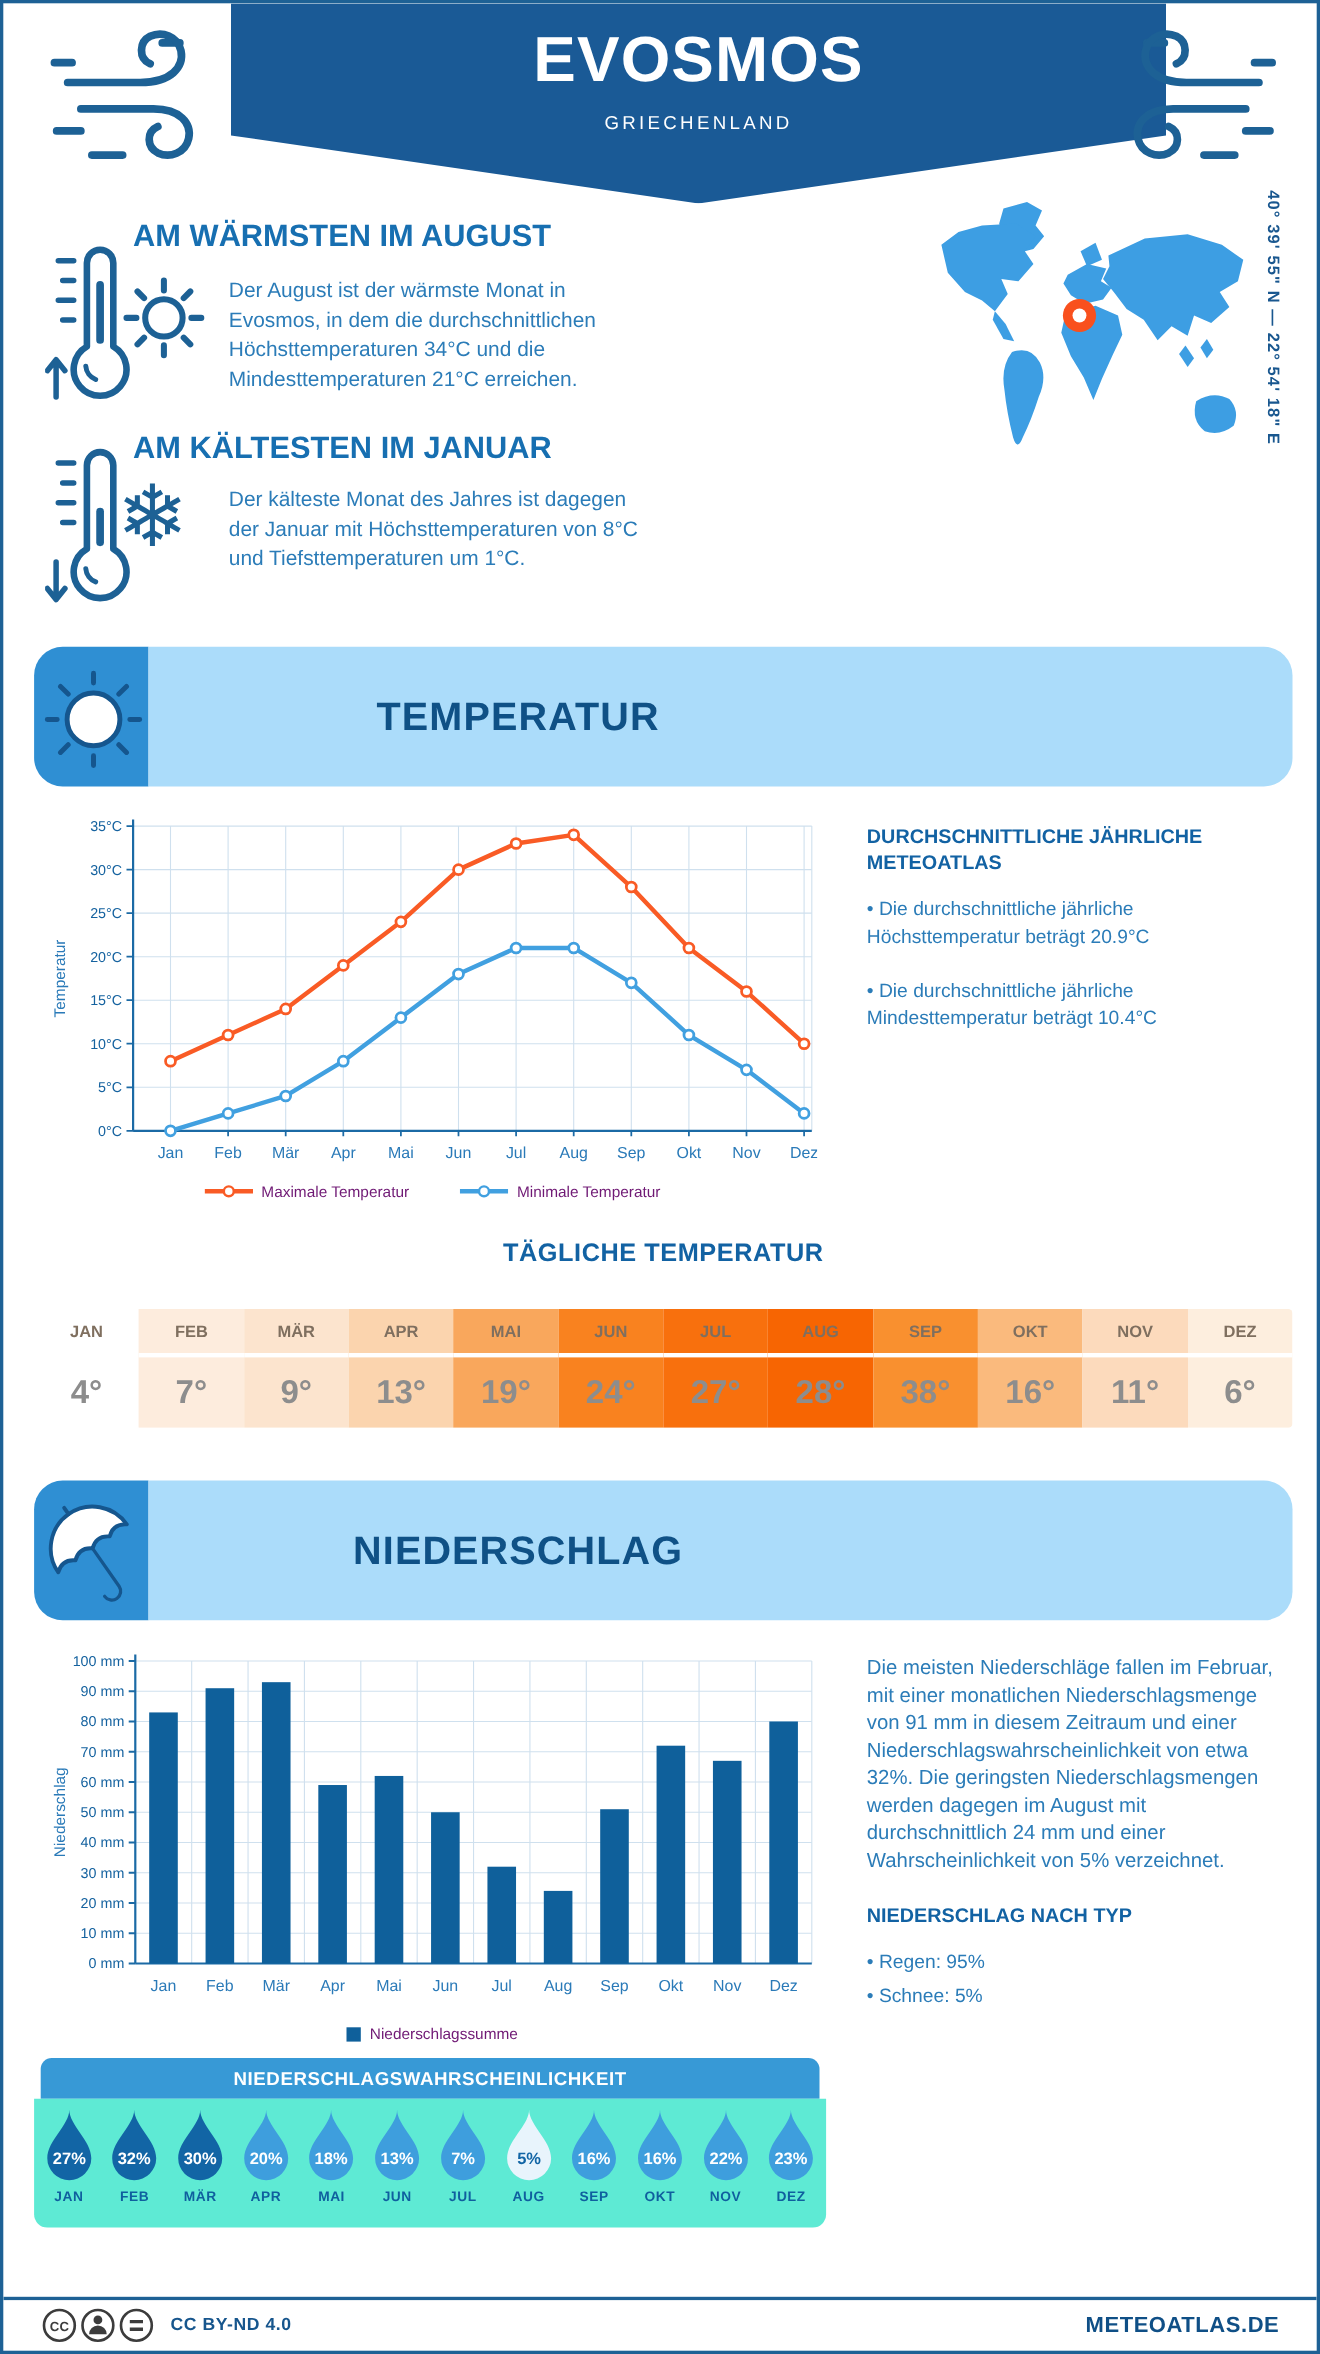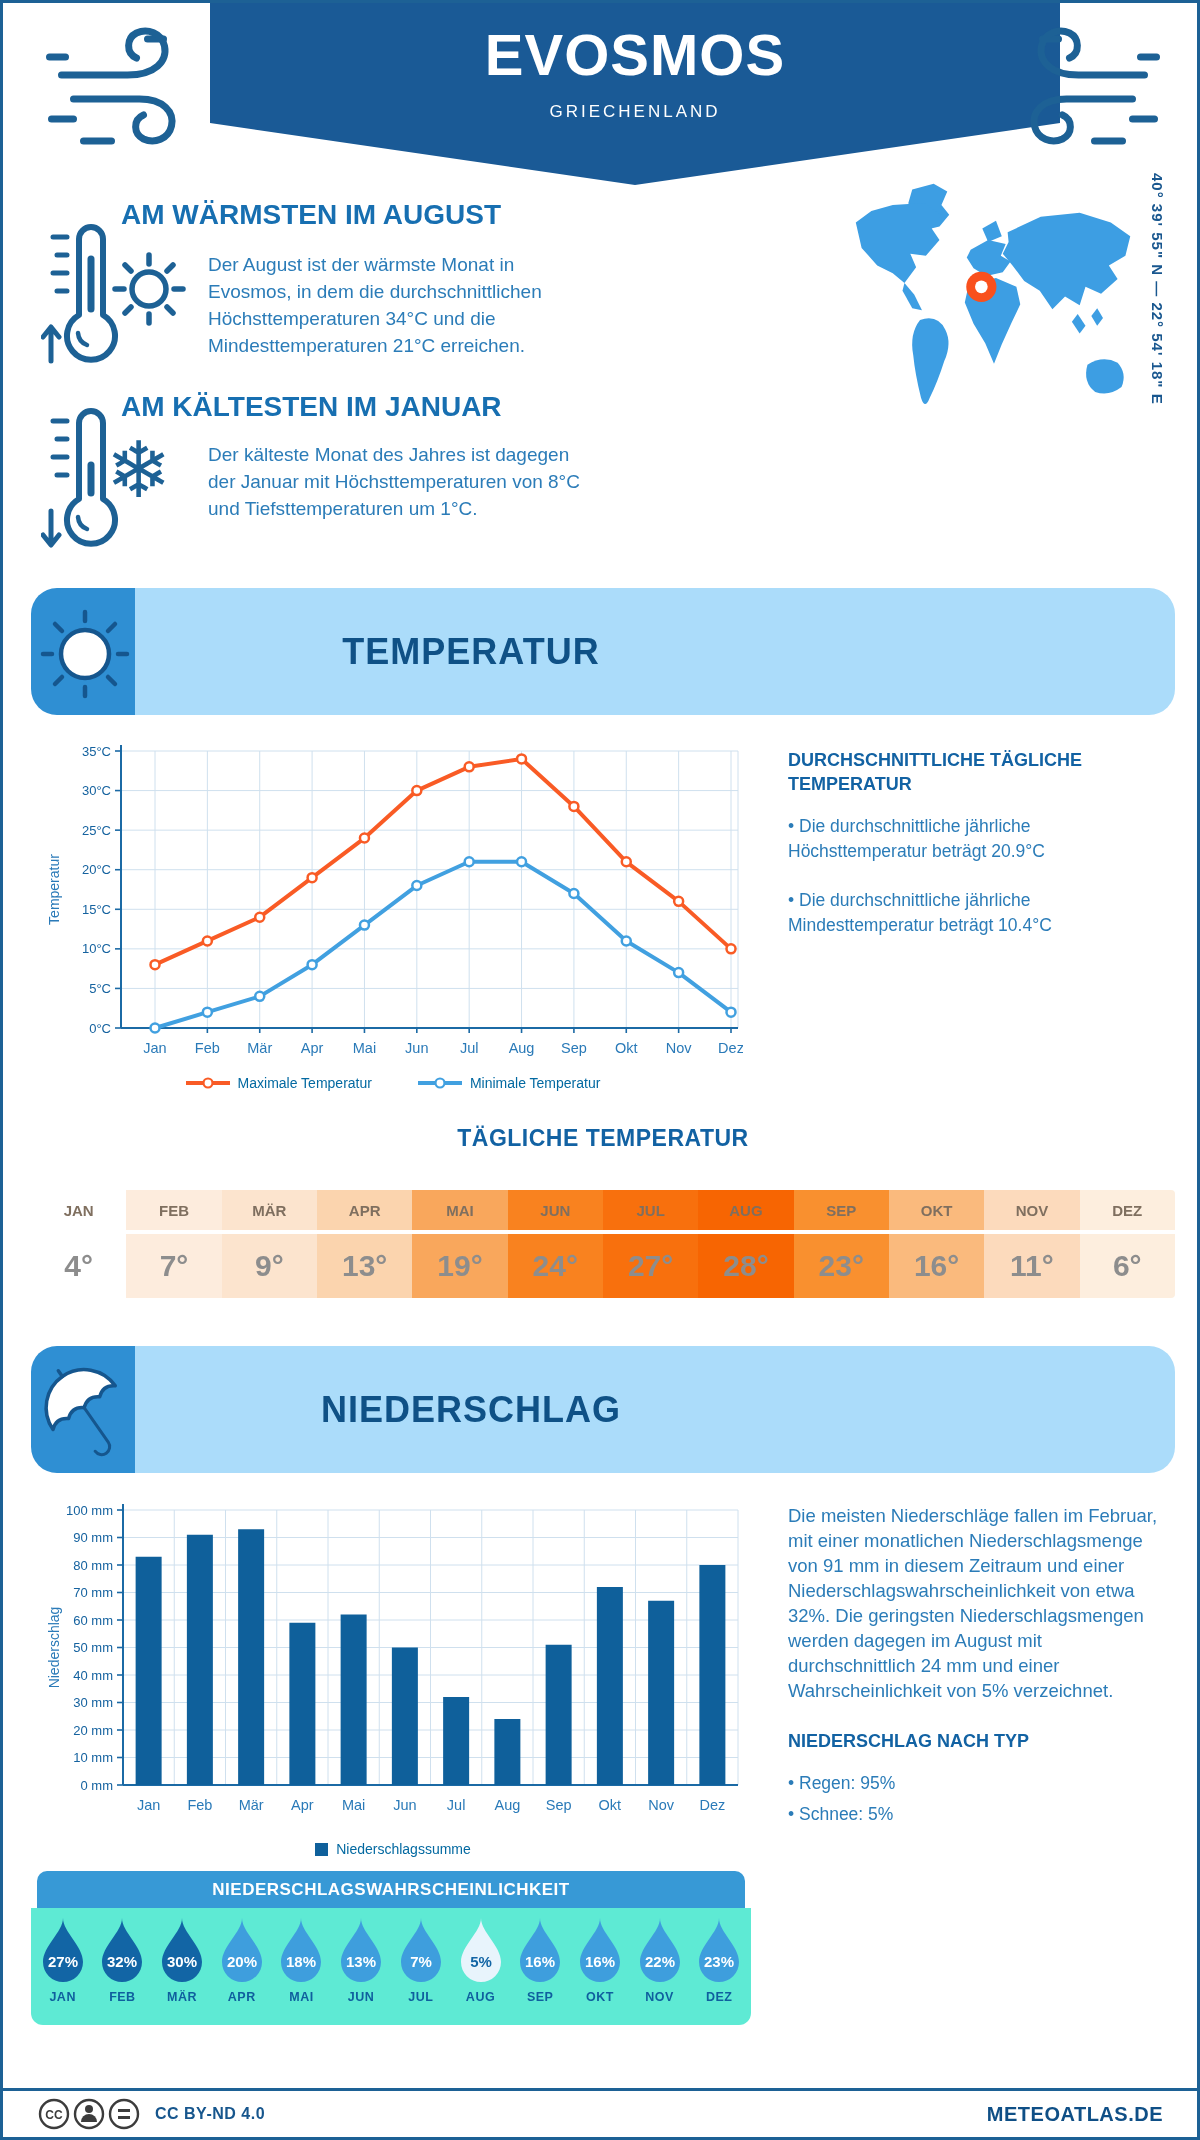--- a/index.html
+++ b/index.html
@@ -29,21 +29,21 @@
   .band .sq{position:absolute;left:0;top:0;width:104px;height:127px;background:#2f8fd3;
             border-radius:26px 0 0 26px;}
   .band .bar{position:absolute;left:104px;top:0;right:0;bottom:0;background:#abdcfa;
              border-radius:0 26px 26px 0;}
   .band .btitle{position:absolute;left:200px;width:480px;top:0;height:127px;display:flex;
                 align-items:center;justify-content:center;font-size:36px;font-weight:800;
                 color:#0f5186;letter-spacing:1px;}
   
   .chart-svg{position:absolute;left:40px;}
   .legend{position:absolute;display:flex;justify-content:center;gap:46px;
-          font-size:14px;color:#0369a1;}
+          font-size:14px;color:#701a75;}
   .legend .item{display:flex;align-items:center;gap:8px;}
   .sqlegend{width:13px;height:13px;background:#0f609b;display:inline-block;}
   
   .rcol-title{font-size:18px;font-weight:800;color:#1262a3;line-height:24px;margin:0 0 18px 0;}
   .rcol p.bullet{font-size:17.5px;line-height:25px;color:#2b7cb8;margin:0 0 24px 0;}
   .rcol p.bullet::before{content:"• ";}
   .rcol p.para{font-size:18.5px;line-height:25px;color:#2b7cb8;margin:0 0 26px 0;}
   
   .daily-title{position:absolute;left:0;width:1200px;top:1122px;text-align:center;
                font-size:23px;font-weight:800;color:#1262a3;letter-spacing:.5px;}
@@ -257,21 +257,21 @@
       <div class="item">
         <svg width="44" height="12">
           <line x1="0" y1="6" x2="44" y2="6" stroke="#41a0e0" stroke-width="4"></line>
           <circle cx="22" cy="6" r="4.5" fill="#fff" stroke="#41a0e0" stroke-width="2.2"></circle>
         </svg>
         <span>Minimale Temperatur</span>
       </div>
     </div>
 
   <div class="rcol" style="position:absolute;left:785px;top:745px;width:375px;">
-    <p class="rcol-title">DURCHSCHNITTLICHE TÄGLICHE TEMPERATUR</p>
+    <p class="rcol-title">DURCHSCHNITTLICHE JÄHRLICHE METEOATLAS</p>
     <div id="temp-bullets">
         <p class="bullet">Die durchschnittliche jährliche Höchsttemperatur beträgt 20.9°C</p>
         <p class="bullet">Die durchschnittliche jährliche Mindesttemperatur beträgt 10.4°C</p>
       </div>
   </div>
 
   <div class="daily-title">TÄGLICHE TEMPERATUR</div>
   <div class="dtable" id="daily-table">
       <div class="col" style="background: rgb(255, 255, 255);">
         <div class="m">JAN</div>
@@ -300,21 +300,21 @@
       <div class="col" style="background: rgb(248, 112, 13);">
         <div class="m">JUL</div>
         <div class="v">27°</div>
       </div>
       <div class="col" style="background: rgb(247, 101, 2);">
         <div class="m">AUG</div>
         <div class="v">28°</div>
       </div>
       <div class="col" style="background: rgb(249, 144, 47);">
         <div class="m">SEP</div>
-        <div class="v">23°</div>
+        <div class="v">38°</div>
       </div>
       <div class="col" style="background: rgb(250, 186, 125);">
         <div class="m">OKT</div>
         <div class="v">16°</div>
       </div>
       <div class="col" style="background: rgb(252, 218, 188);">
         <div class="m">NOV</div>
         <div class="v">11°</div>
       </div>
       <div class="col" style="background: rgb(253, 238, 222);">

